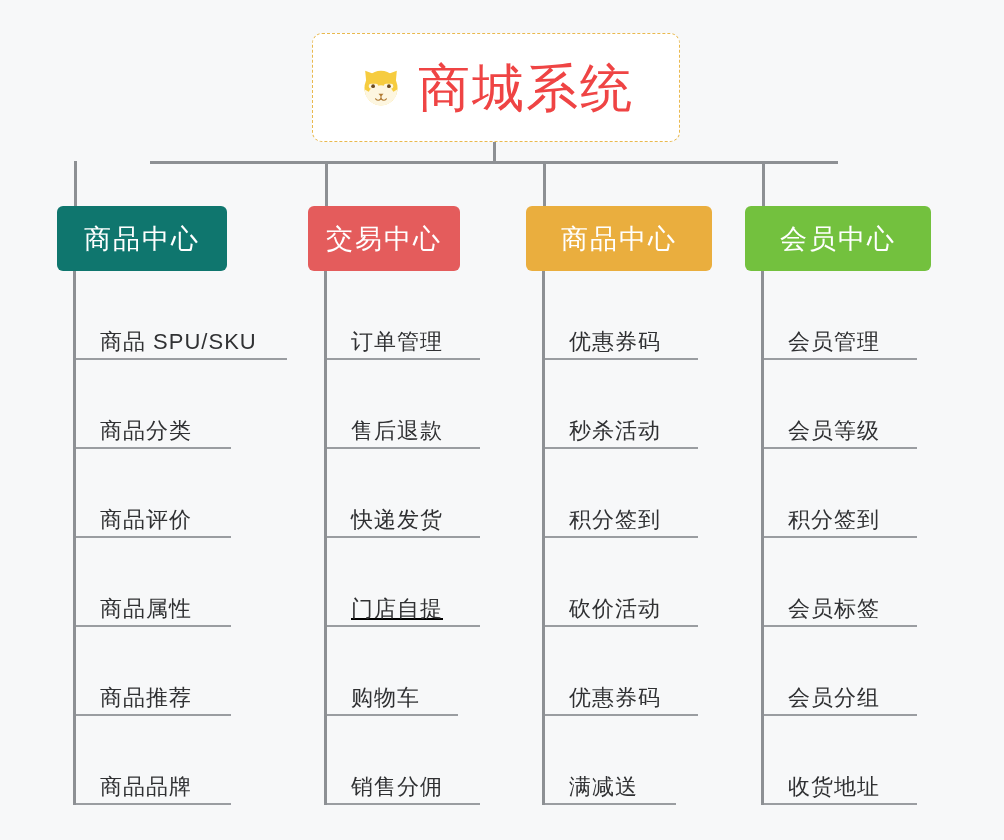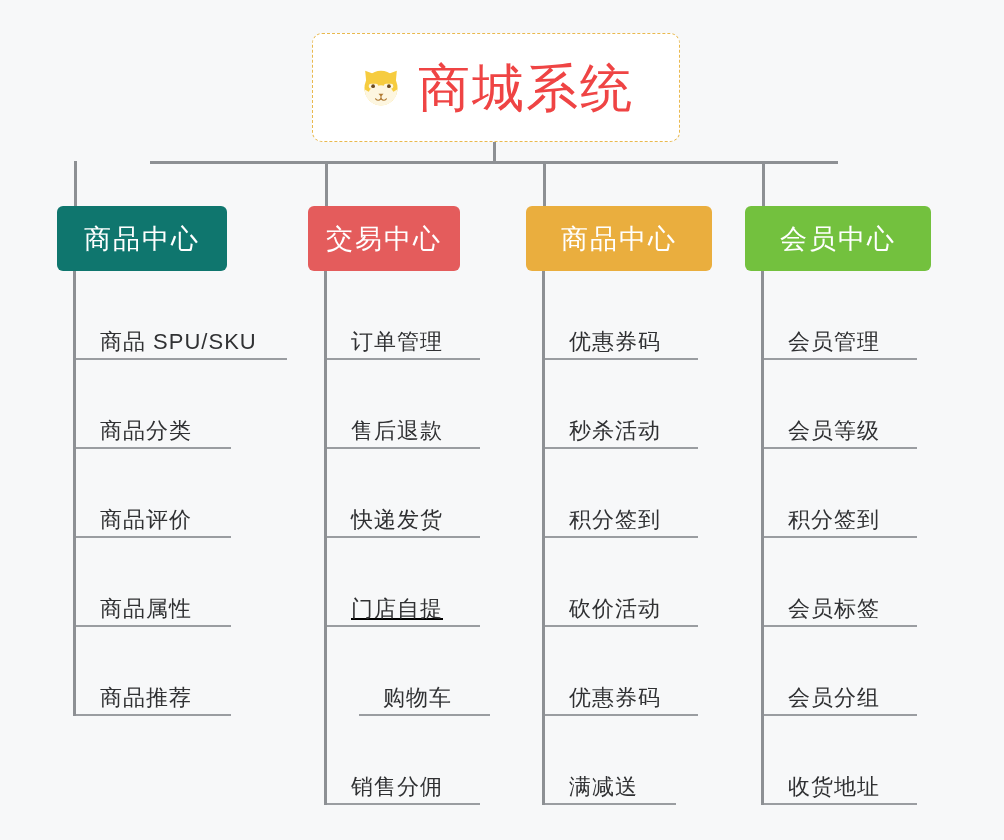--- a/index.html
+++ b/index.html
@@ -165,39 +165,42 @@
           </div>
           <div class="leaf-item" style="width: 155px;">
             <span class="leaf-label">商品评价</span>
           </div>
           <div class="leaf-item" style="width: 155px;">
             <span class="leaf-label">商品属性</span>
           </div>
           <div class="leaf-item" style="width: 155px;">
             <span class="leaf-label">商品推荐</span>
           </div>
+          <div class="leaf-item" style="width: 155px;">
+            <span class="leaf-label">商品品牌</span>
+          </div>
         </div>
       </div>
       <div class="branch-drop" style="left: 325px; background: rgb(141, 144, 148);"></div>
       <div class="column" style="left: 308px;">
         <div class="cat-box" style="background: rgb(228, 92, 92); width: 152px;">交易中心</div>
         <div class="leaf-list" style="border-left-color: rgb(141, 144, 148);">
           <div class="leaf-item" style="width: 153px;">
             <span class="leaf-label">订单管理</span>
           </div>
           <div class="leaf-item" style="width: 153px;">
             <span class="leaf-label">售后退款</span>
           </div>
           <div class="leaf-item" style="width: 153px;">
             <span class="leaf-label">快递发货</span>
           </div>
           <div class="leaf-item" style="width: 153px; text-decoration: underline;">
             <span class="leaf-label">门店自提</span>
           </div>
-          <div class="leaf-item" style="width: 131px; margin-left: 32px;">
+          <div class="leaf-item" style="width: 131px;">
             <span class="leaf-label">购物车</span>
           </div>
           <div class="leaf-item" style="width: 153px;">
             <span class="leaf-label">销售分佣</span>
           </div>
         </div>
       </div>
       <div class="branch-drop" style="left: 543px; background: rgb(141, 144, 148);"></div>
       <div class="column" style="left: 526px;">
         <div class="cat-box" style="background: rgb(234, 174, 62); width: 186px;">商品中心</div>

